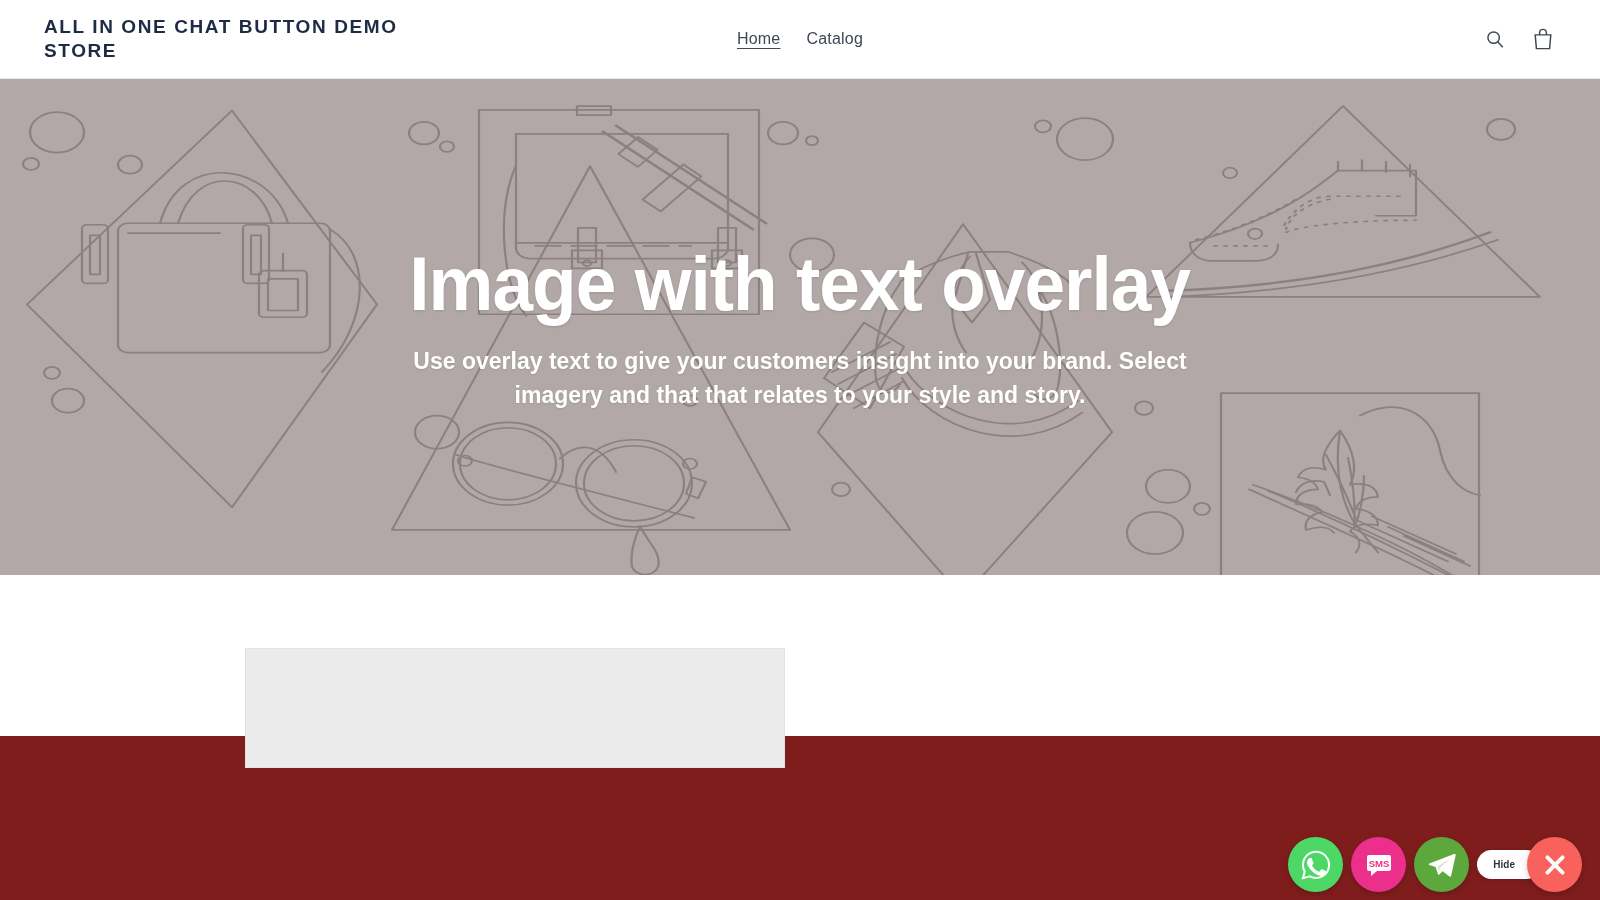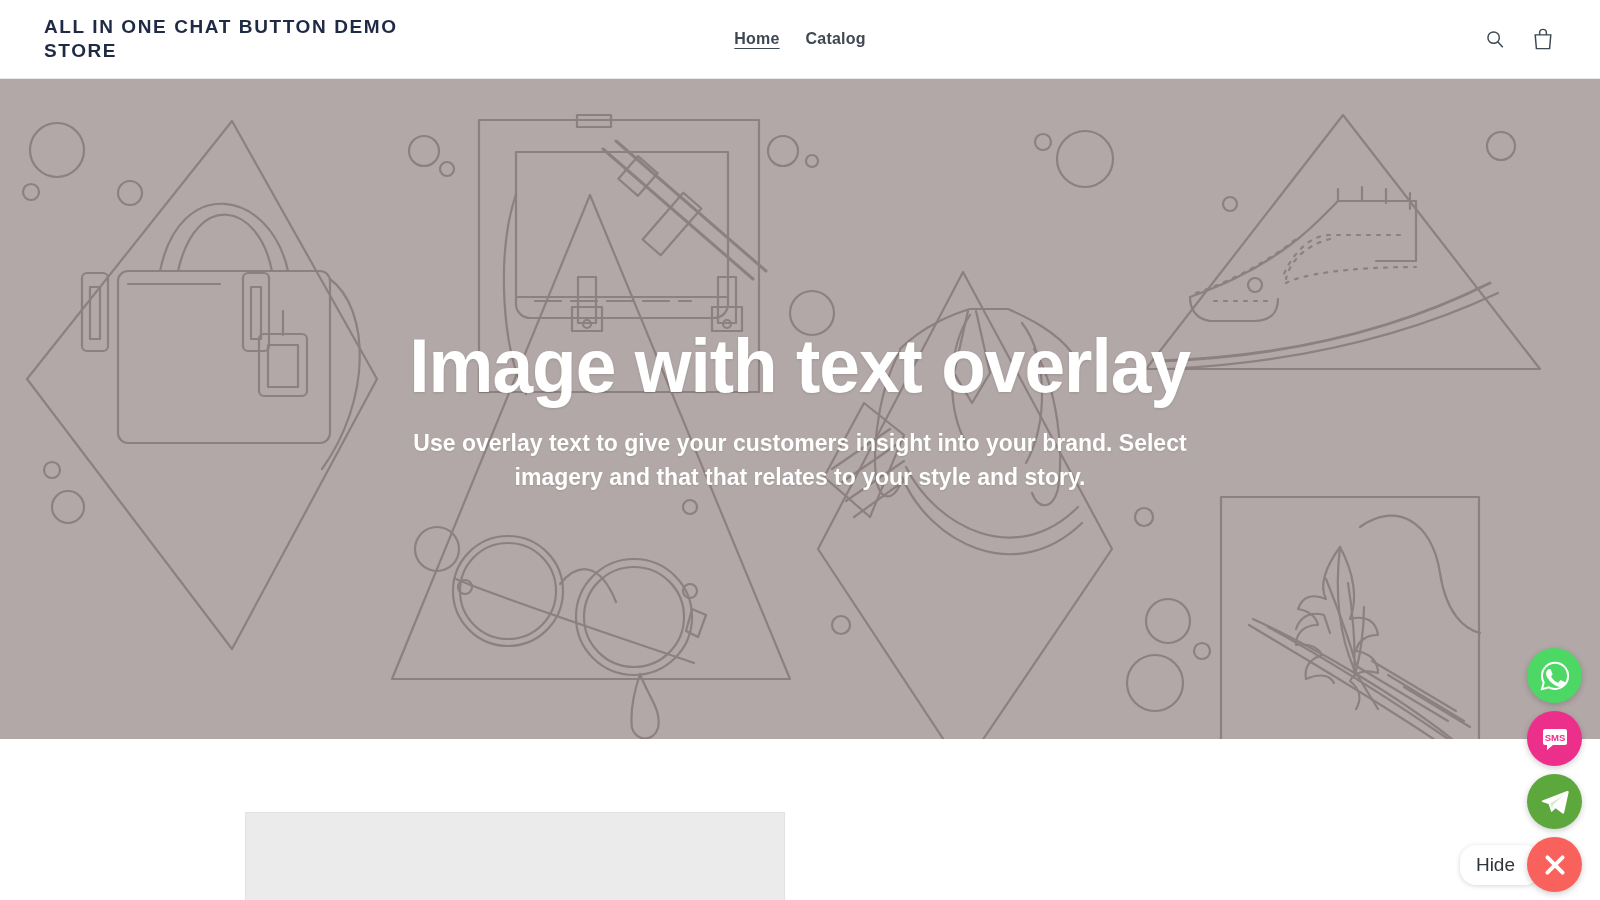--- a/index.html
+++ b/index.html
@@ -36,21 +36,20 @@
     transform: translateX(-50%);
     display: flex;
     gap: 26px;
     align-items: center;
   }
   .nav-link {
     font-size: 16px;
     color: #3d4852;
     text-decoration: none;
     letter-spacing: .2px;
-    font-weight: bold;
   }
   .nav-link.active {
     text-decoration: underline;
     text-underline-offset: 4px;
     text-decoration-thickness: 1px;
   }
   .header-actions {
     position: absolute;
     right: 44px;
     display: flex;
@@ -59,21 +58,21 @@
   }
   .icon-btn {
     width: 26px; height: 28px;
     display: flex; align-items: center; justify-content: center;
     background: none; border: none; cursor: pointer;
   }
 
   
   .hero {
     position: relative;
-    height: 660px;
+    height: 496px;
     background: #b2a8a8;
     overflow: hidden;
   }
   .hero-art { position: absolute; inset: 0; width: 100%; height: 100%; }
   .hero-overlay {
     position: absolute;
     inset: 0;
     display: flex;
     flex-direction: column;
     align-items: center;
@@ -111,43 +110,44 @@
     background: #ebebeb;
     border: 1px solid #e2e2e2;
   }
 
   
   .chat-widget {
     position: absolute;
     right: 18px;
     bottom: 8px;
     display: flex;
-    flex-direction: column;
+    flex-direction: row;
     align-items: flex-end;
     gap: 8px;
     z-index: 50;
   }
   .chat-btn {
     width: 55px; height: 55px;
     border-radius: 50%;
     border: none;
     display: flex; align-items: center; justify-content: center;
     cursor: pointer;
     box-shadow: 0 2px 6px rgba(0,0,0,.20);
   }
   .chat-row { display: flex; align-items: center; gap: 0; }
   .hide-tip {
     background: #ffffff;
     color: #2f3438;
-    font-size: 19px;
+    font-size: 10px;
     padding: 9px 26px 9px 16px;
     border-radius: 16px;
     margin-right: -14px;
     box-shadow: 0 1px 5px rgba(0,0,0,.16);
     white-space: nowrap;
+    font-weight: bold;
   }
 </style>
 </head>
 <body>
 
 <div class="page">
 
   <header class="site-header">
     <div class="brand">ALL IN ONE CHAT BUTTON DEMO STORE</div>
 

